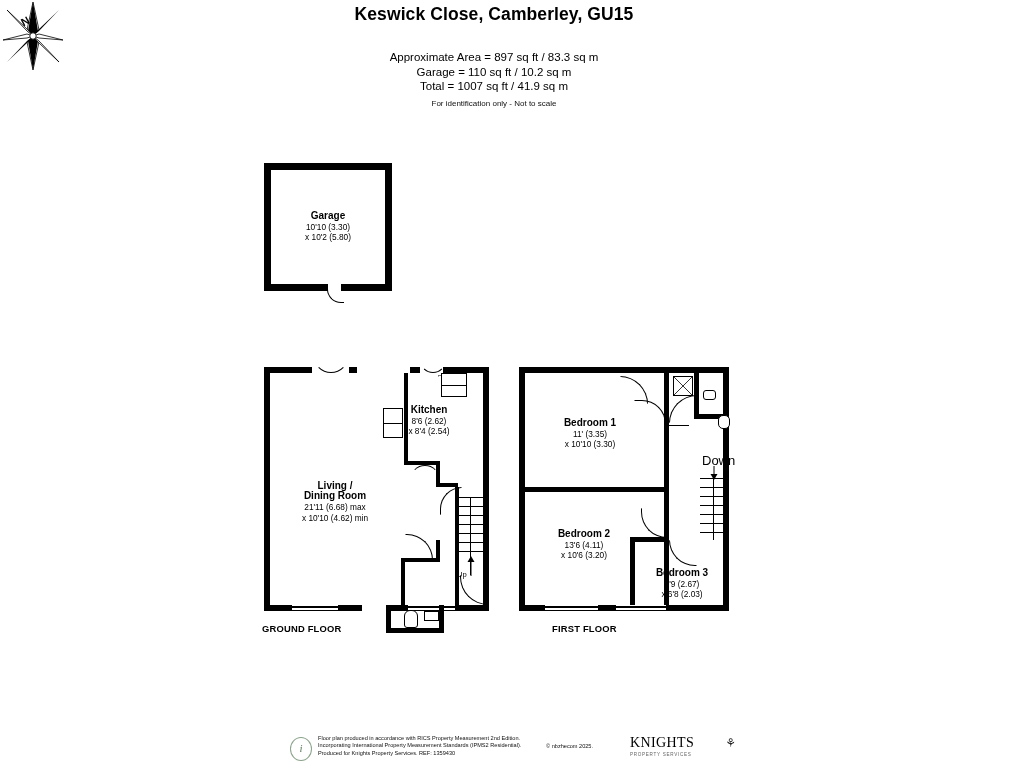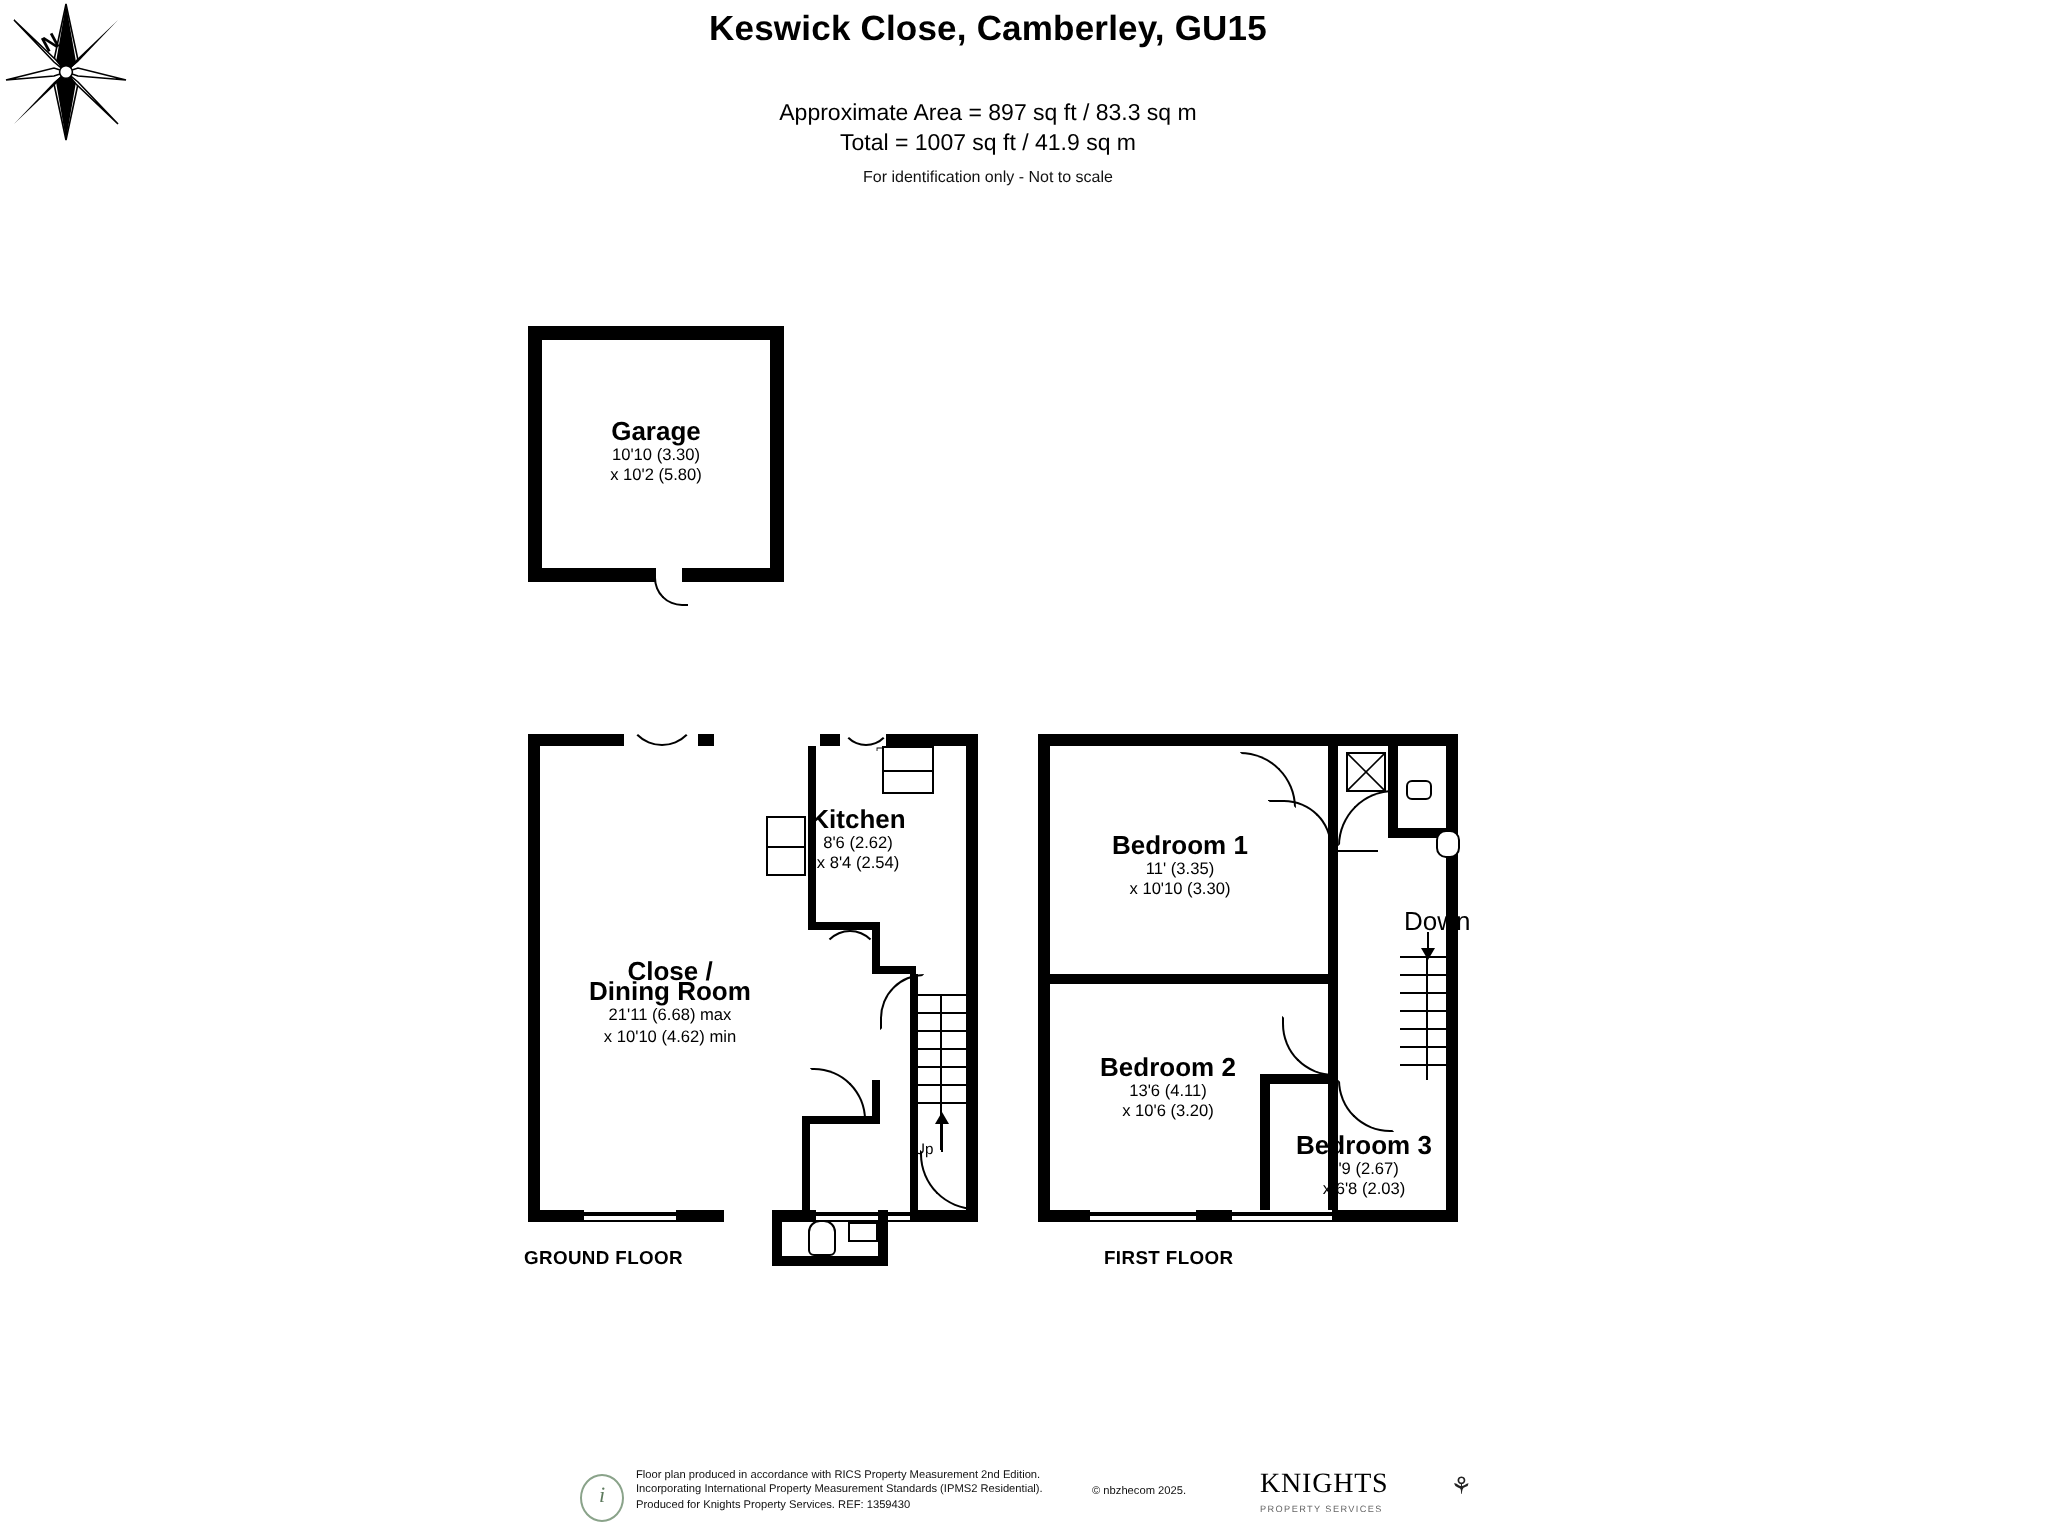--- a/index.html
+++ b/index.html
@@ -55,21 +55,21 @@
   }
   .room-label {
     position: absolute;
     text-align: center;
     font-size: 8.3px;
     line-height: 10.2px;
     white-space: nowrap;
   }
   .room-label .nm {
     font-weight: bold;
-    font-size: 13px;
+    font-size: 10px;
     display: block;
     margin-bottom: 1px;
   }
   .floor-label {
     position: absolute;
     font-size: 9.4px;
     font-weight: bold;
     letter-spacing: 0.2px;
   }
   .thin {
@@ -144,20 +144,21 @@
     font-size: 12px;
     color: #222;
   }
 </style>
 </head>
 <body>
 
 <div id="header">
   <div id="title">Keswick Close, Camberley, GU15</div>
   <div class="area-line">Approximate Area = 897 sq ft / 83.3 sq m</div>
+  <div class="area-line">Garage = 110 sq ft / 10.2 sq m</div>
   <div class="area-line">Total = 1007 sq ft / 41.9 sq m</div>
   <div class="ident-line">For identification only - Not to scale</div>
 </div>
 
 <div id="compass">
   <svg width="66" height="72" viewBox="0 0 66 72">
     <g transform="translate(33,36)">
 
       <polygon points="0,-34 6,-6 0,0 -6,-6" fill="#ffffff" stroke="#000" stroke-width="0.8"></polygon>
       <polygon points="0,34 6,6 0,0 -6,6" fill="#ffffff" stroke="#000" stroke-width="0.8"></polygon>
@@ -252,21 +253,21 @@
   <div class="small-txt" style="left:457px; top:570px; font-size:7.6px;">Up</div>
 
   <div style="position:absolute;left:313px;top:349px;width:34px;height:22px;border:1px solid #000;border-top-color:transparent;border-left-color:transparent;border-right-color:transparent;border-bottom-left-radius:34px;border-bottom-right-radius:34px;"></div>
   <div style="position:absolute;left:420px;top:349px;width:24px;height:22px;border:1px solid #000;border-top-color:transparent;border-left-color:transparent;border-right-color:transparent;border-bottom-left-radius:26px;border-bottom-right-radius:26px;"></div>
   <div style="position:absolute;left:410px;top:465px;width:28px;height:24px;border:1px solid #000;border-bottom-color:transparent;border-left-color:transparent;border-right-color:transparent;border-top-left-radius:28px;border-top-right-radius:28px;"></div>
   <div style="position:absolute;left:440px;top:487px;width:20px;height:26px;border:1px solid #000;border-bottom-color:transparent;border-right-color:transparent;border-top-left-radius:26px;"></div>
   <div style="position:absolute;left:405px;top:534px;width:26px;height:24px;border:1px solid #000;border-bottom-color:transparent;border-left-color:transparent;border-top-right-radius:26px;"></div>
   <div style="position:absolute;left:460px;top:575px;width:26px;height:28px;border:1px solid #000;border-top-color:transparent;border-right-color:transparent;border-bottom-left-radius:28px;"></div>
 
   <div class="room-label" style="left:272px; top:481px; width:126px;">
-    <span class="nm">Close /</span>
+    <span class="nm">Living /</span>
     <span class="nm" style="margin-top:-1px;">Dining Room</span>
     <span>21'11 (6.68) max</span><br>
     <span>x 10'10 (4.62) min</span>
   </div>
   <div class="room-label" style="left:398px; top:405px; width:62px;">
     <span class="nm">Kitchen</span>
     <span>8'6 (2.62)</span><br>
     <span>x 8'4 (2.54)</span>
   </div>
 

